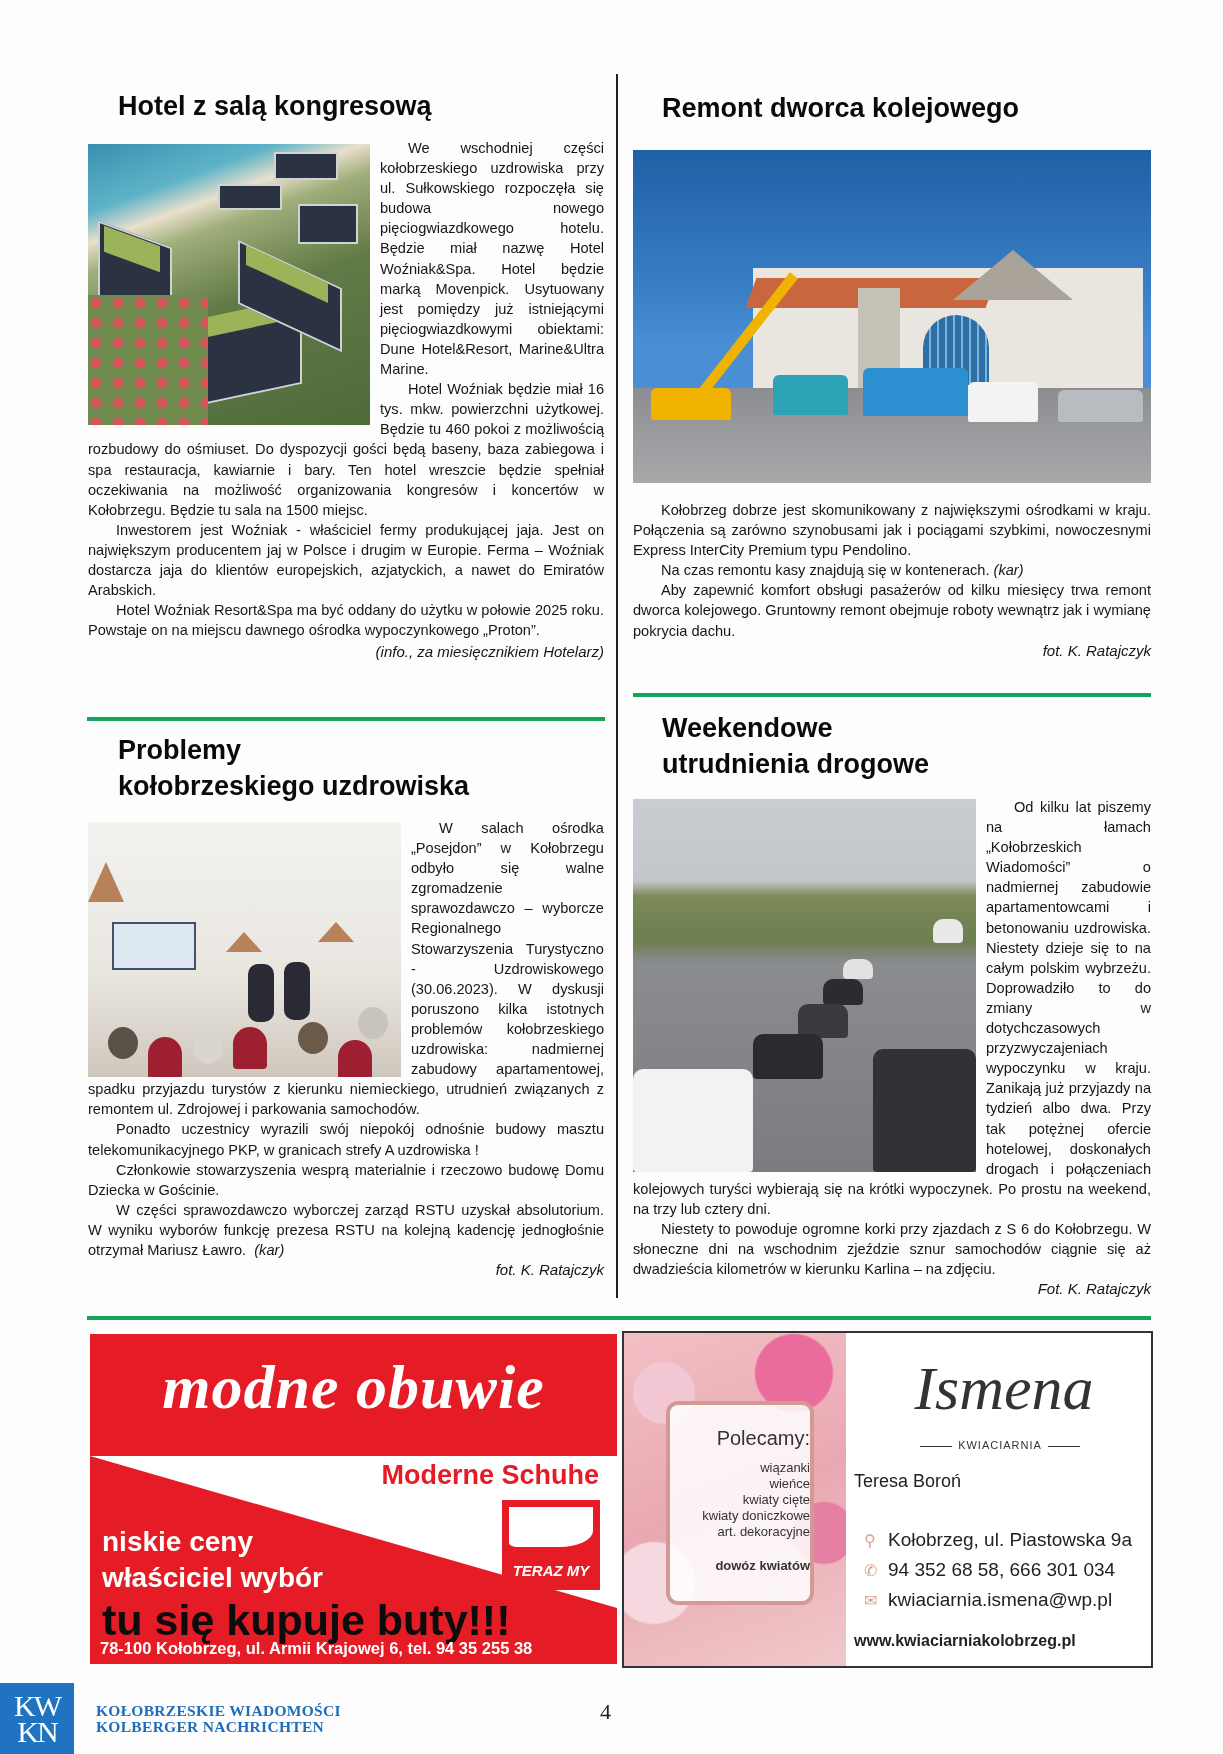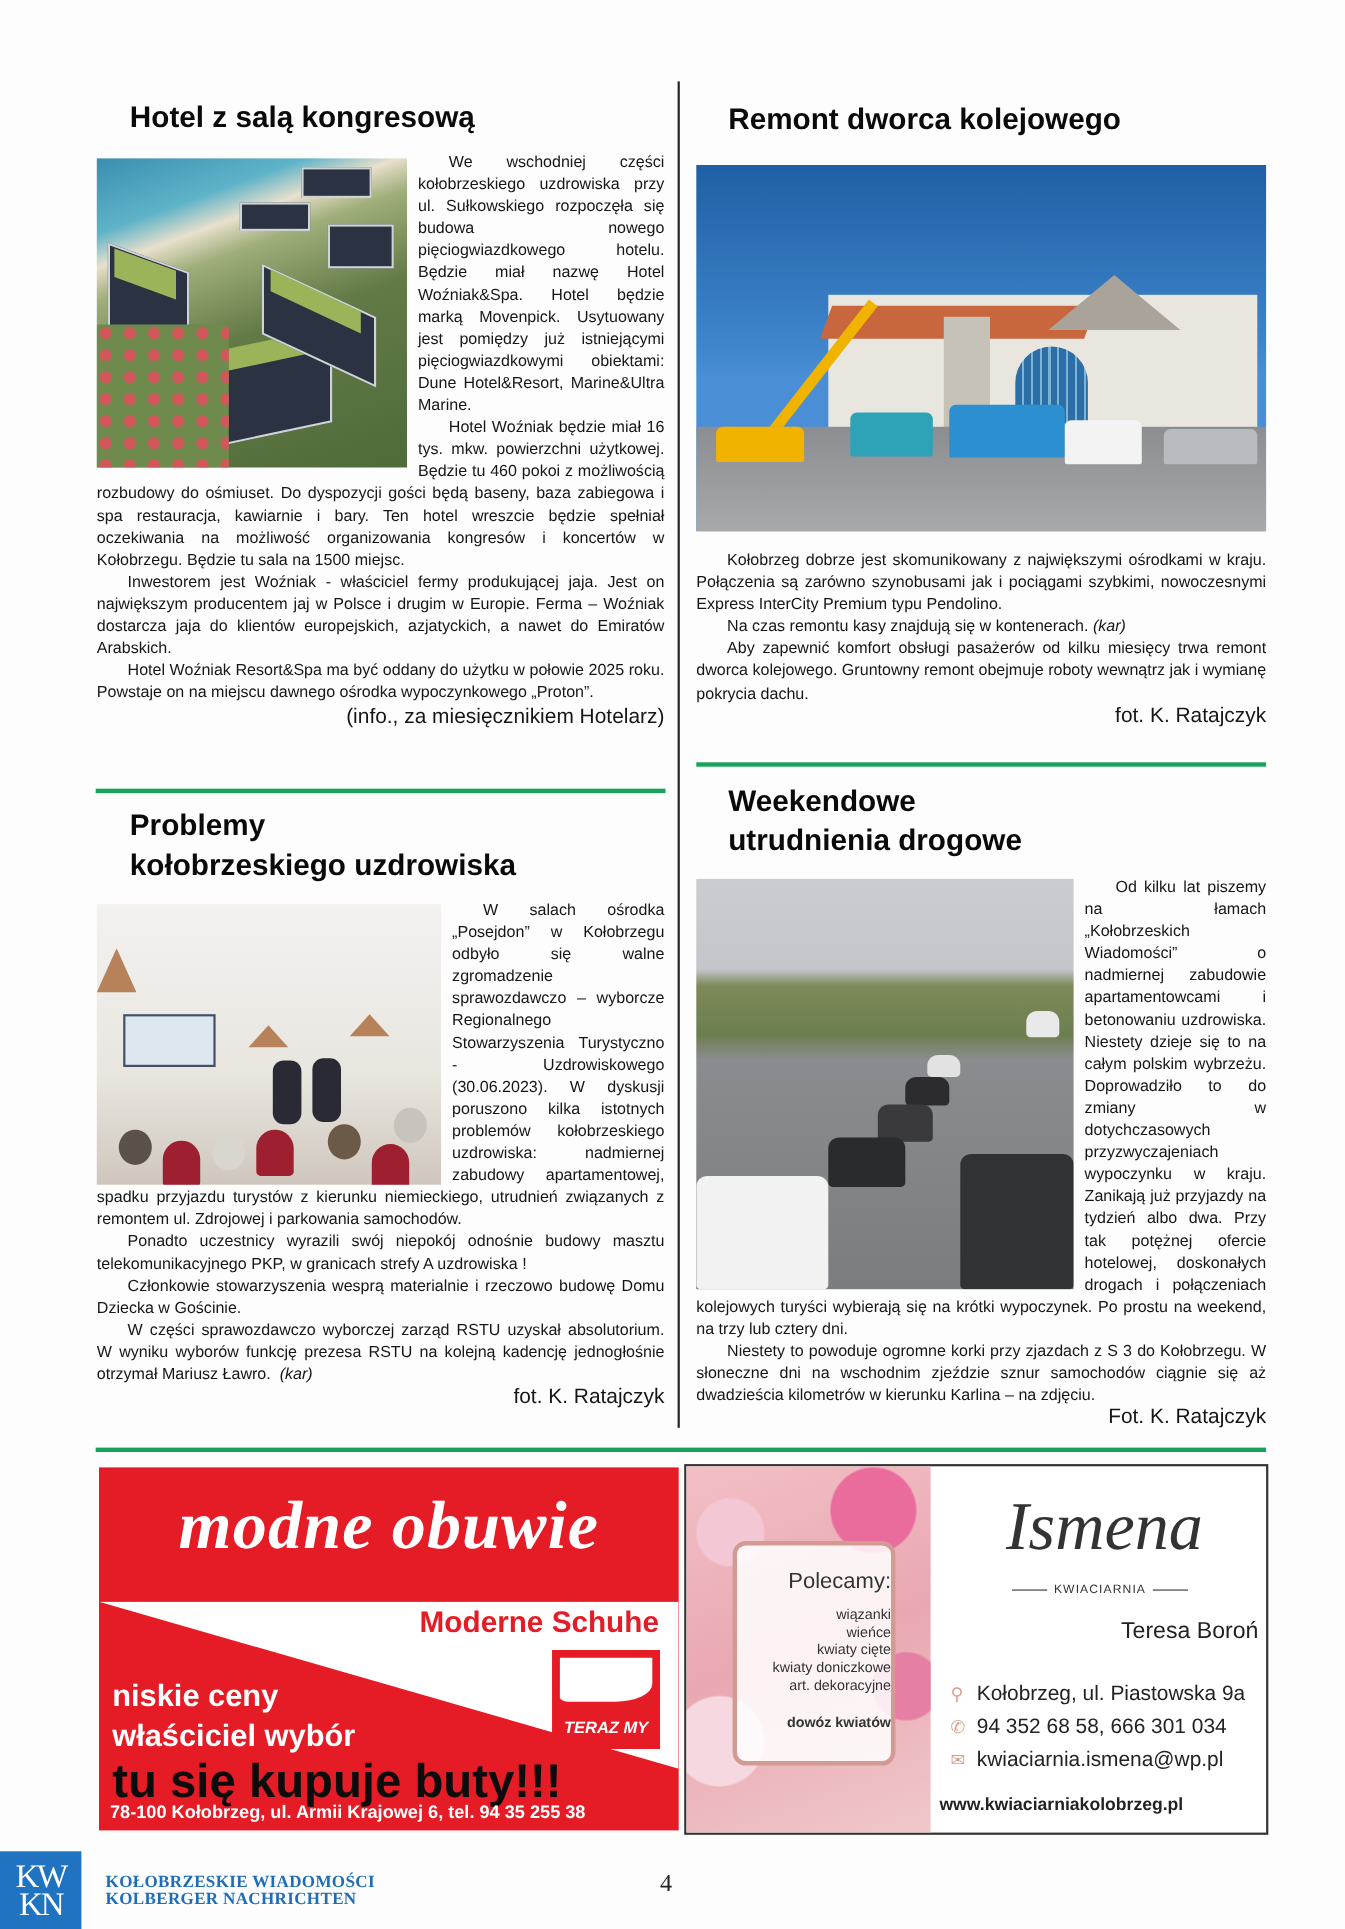--- a/index.html
+++ b/index.html
@@ -2,21 +2,21 @@
 <html><head>
 <meta charset="utf-8">
 <style>
   html, body { margin:0; padding:0; }
   body { width:1223px; height:1754px; background:#fdfdfd; position:relative; overflow:hidden;
          font-family:"Liberation Sans", sans-serif; color:#111; }
   .abs { position:absolute; }
   h2 { margin:0; font-family:"Liberation Sans", sans-serif; font-weight:bold; font-size:27px; line-height:36px; color:#0a0a0a; }
   .txt { font-size:14.6px; line-height:20.1px; text-align:justify; color:#161616; }
   .txt p { margin:0; text-indent:28px; }
-  .credit { text-align:right; font-size:19px; color:#161616; }
+  .credit { font-style:italic; text-align:right; font-size:15px; color:#161616; }
   .vline { position:absolute; left:616px; top:74px; width:2px; height:1224px; background:#222; }
   .gline { position:absolute; height:4px; background:#16a35a; }
   .photo { position:absolute; overflow:hidden; }
   .float-l { float:left; margin-right:10px; margin-bottom:2px; }
 
   
   .ph-hotel { width:282px; height:281px; background:
      linear-gradient(160deg, #3a8fb0 0%, #5fb3c8 18%, #e8e0cc 26%, #9fae7a 34%, #627a46 55%, #4f6b3a 100%); position:relative;}
   .ph-hotel .bld { position:absolute; background:#2b3342; border:2px solid #cfd3d6; }
   .ph-hotel .roof { position:absolute; background:#9bb45a; }
@@ -67,21 +67,21 @@
         radial-gradient(circle at 30px 250px, #f6d9e0 40px, transparent 42px),
         radial-gradient(circle at 200px 200px, #e57fa4 30px, transparent 32px),
         linear-gradient(160deg,#f2bfc5,#e9a8b1 50%, #f0c8c9); }
   .ad-flower .box { position:absolute; left:42px; top:68px; width:140px; height:196px; background:rgba(255,255,255,0.85); border:4px solid #d39a94; border-radius:12px; text-align:right; color:#333; }
   .ad-flower .box .hd { font-size:20px; margin-top:22px; margin-bottom:10px; }
   .ad-flower .box .it { font-size:13px; line-height:16px; }
   .ad-flower .box .dl { font-size:13px; font-weight:bold; margin-top:18px; }
   .ad-flower .logo { position:absolute; left:270px; top:20px; width:220px; text-align:center; font-family:"Liberation Serif", serif; font-style:italic; font-size:62px; color:#333; }
   .ad-flower .kw { position:absolute; left:276px; top:106px; width:200px; text-align:center; font-size:11px; letter-spacing:1px; color:#333; }
   .ad-flower .kw:before, .ad-flower .kw:after { content:""; display:inline-block; width:32px; height:1px; background:#333; vertical-align:middle; margin:0 6px; }
-  .ad-flower .owner { position:absolute; left:230px; width:290px; top:138px; text-align:right; font-size:21px; color:#222; }
+  .ad-flower .owner { position:absolute; left:230px; width:290px; top:138px; text-align:left; font-size:18px; color:#222; }
   .ad-flower .ct { position:absolute; left:240px; font-size:19px; color:#222; }
   .ad-flower .ct .ic { display:inline-block; width:18px; color:#d9a18d; font-size:16px; margin-right:6px; }
   .ad-flower .web { position:absolute; left:230px; bottom:16px; font-weight:bold; font-size:16px; color:#222; }
 
   
   .logo-kw { left:0; top:1683px; width:74px; height:71px; background:#1f73c0; color:#fff; font-family:"Liberation Serif", serif; font-size:30px; line-height:26px; text-align:center; padding-top:10px; box-sizing:border-box; letter-spacing:-2px; }
   .pub { left:96px; top:1703px; font-family:"Liberation Serif", serif; font-weight:bold; color:#1f6db8; font-size:15.5px; line-height:16px; letter-spacing:0.3px; }
   .pagenum { left:600px; top:1699px; font-family:"Liberation Serif", serif; font-size:22px; color:#222; }
 </style>
 </head>
@@ -175,21 +175,21 @@
   <div class="photo float-l ph-traffic" style="position:relative; margin-top:2px;">
     <div class="car" style="left:210px;top:160px;width:30px;height:20px;background:#e2e2e2;"></div>
     <div class="car" style="left:190px;top:180px;width:40px;height:26px;background:#2c2c30;"></div>
     <div class="car" style="left:165px;top:205px;width:50px;height:34px;background:#3a3a3e;"></div>
     <div class="car" style="left:120px;top:235px;width:70px;height:45px;background:#2a2b2f;"></div>
     <div class="car" style="left:0;top:270px;width:120px;height:103px;background:#f2f2f2;"></div>
     <div class="car" style="left:240px;top:250px;width:103px;height:123px;background:#303236;"></div>
     <div class="car" style="left:300px;top:120px;width:30px;height:24px;background:#e9e9e9;"></div>
   </div>
   <p>Od kilku lat piszemy na łamach „Kołobrzeskich Wiadomości” o nadmiernej zabudowie apartamentowcami i betonowaniu uzdrowiska. Niestety dzieje się to na całym polskim wybrzeżu. Doprowadziło to do zmiany w dotychczasowych przyzwyczajeniach wypoczynku w kraju. Zanikają już przyjazdy na tydzień albo dwa. Przy tak potężnej ofercie hotelowej, doskonałych drogach i połączeniach kolejowych turyści wybierają się na krótki wypoczynek. Po prostu na weekend, na trzy lub cztery dni.</p>
-  <p>Niestety to powoduje ogromne korki przy zjazdach z S 3 do Kołobrzegu. W słoneczne dni na wschodnim zjeździe sznur samochodów ciągnie się aż dwadzieścia kilometrów w kierunku Karlina – na zdjęciu.</p>
+  <p>Niestety to powoduje ogromne korki przy zjazdach z S 6 do Kołobrzegu. W słoneczne dni na wschodnim zjeździe sznur samochodów ciągnie się aż dwadzieścia kilometrów w kierunku Karlina – na zdjęciu.</p>
   <div class="credit">Fot. K. Ratajczyk</div>
 </div>
 
 <div class="gline" style="left:87px; top:1316px; width:1064px;"></div>
 
 <div class="abs ad-shoe">
   <div class="white-tri"></div>
   <div class="title">modne obuwie</div>
   <div class="sub">Moderne Schuhe</div>
   <div class="teraz">

